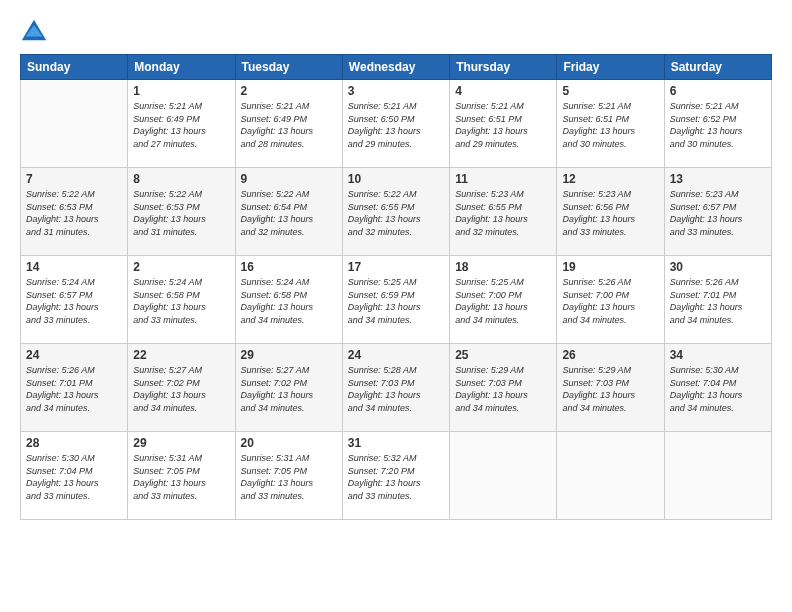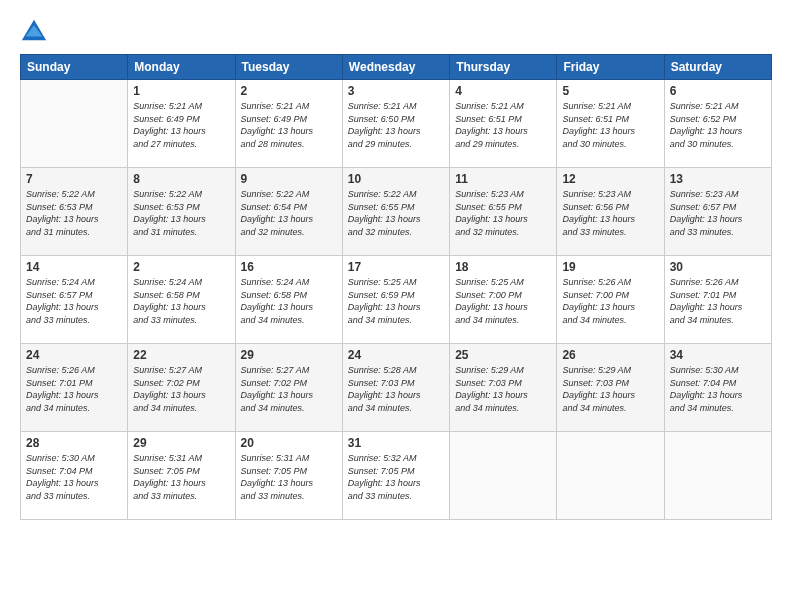--- a/index.html
+++ b/index.html
@@ -353,21 +353,21 @@
           <td>
             <span class="day-number">20</span>
             <div class="day-info" style="white-space: pre-line;">Sunrise: 5:31 AM
 Sunset: 7:05 PM
 Daylight: 13 hours
 and 33 minutes.</div>
           </td>
           <td>
             <span class="day-number">31</span>
             <div class="day-info" style="white-space: pre-line;">Sunrise: 5:32 AM
-Sunset: 7:05 PM
+Sunset: 7:20 PM
 Daylight: 13 hours
 and 33 minutes.</div>
           </td>
           <td class="empty"></td>
           <td class="empty"></td>
           <td class="empty"></td>
         </tr>
       </tbody>
   </table>
 </div>

